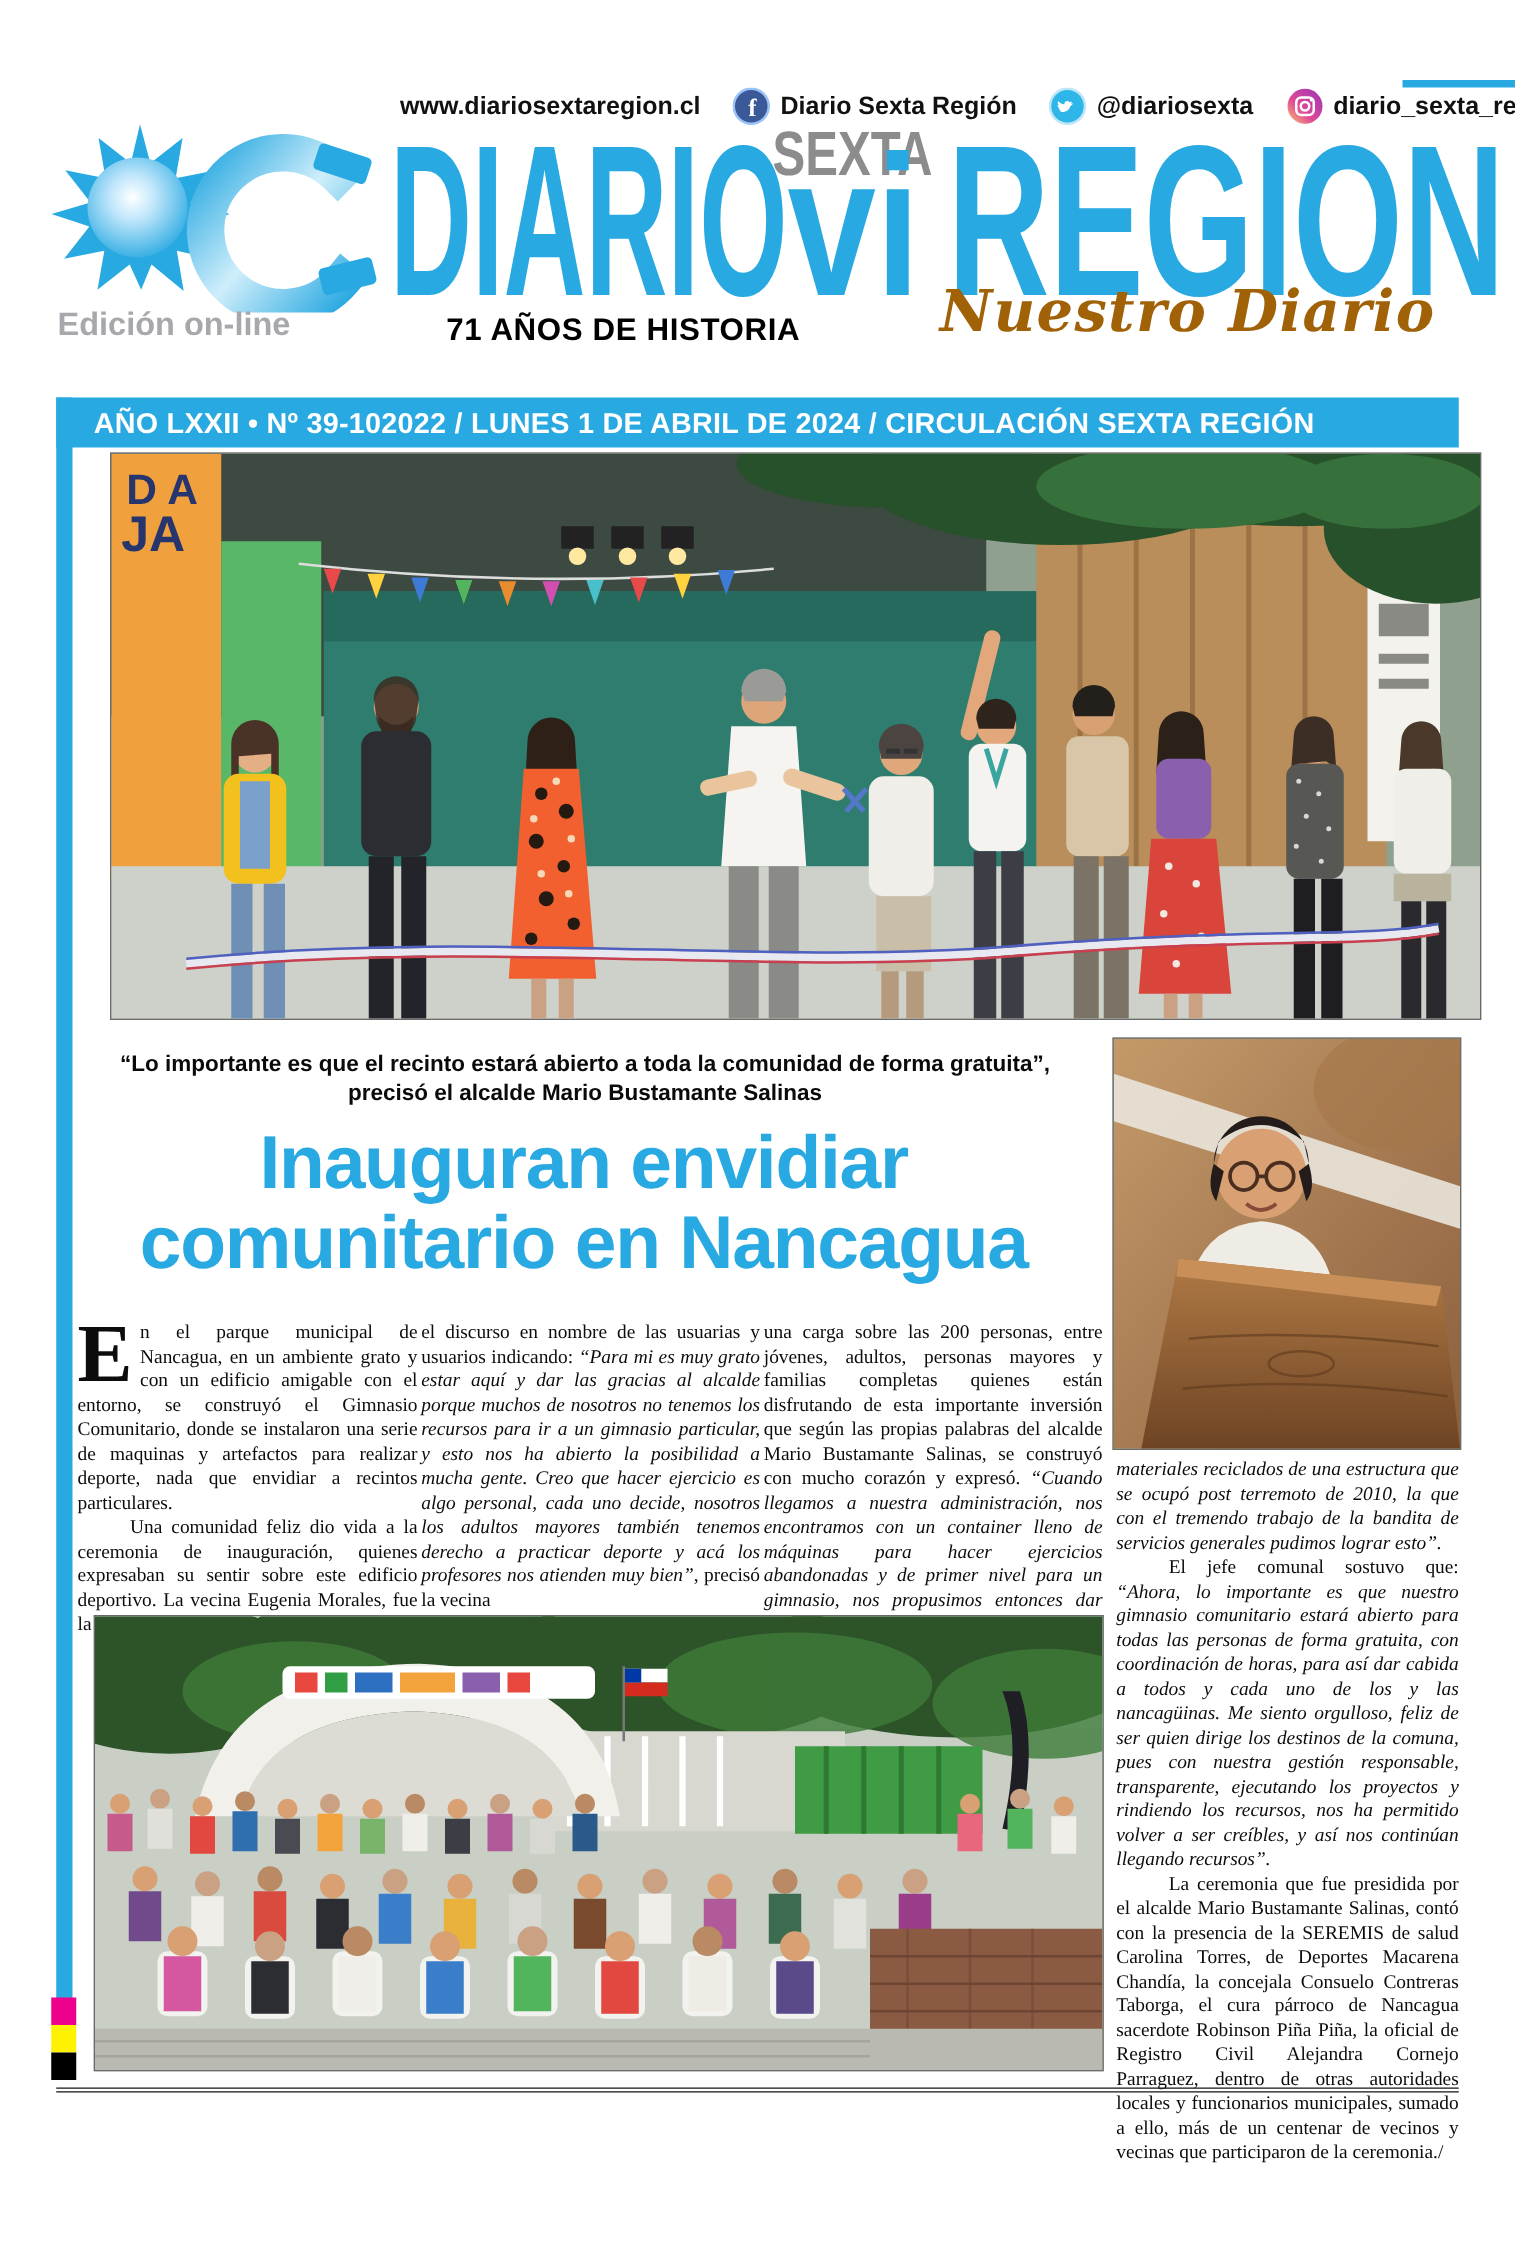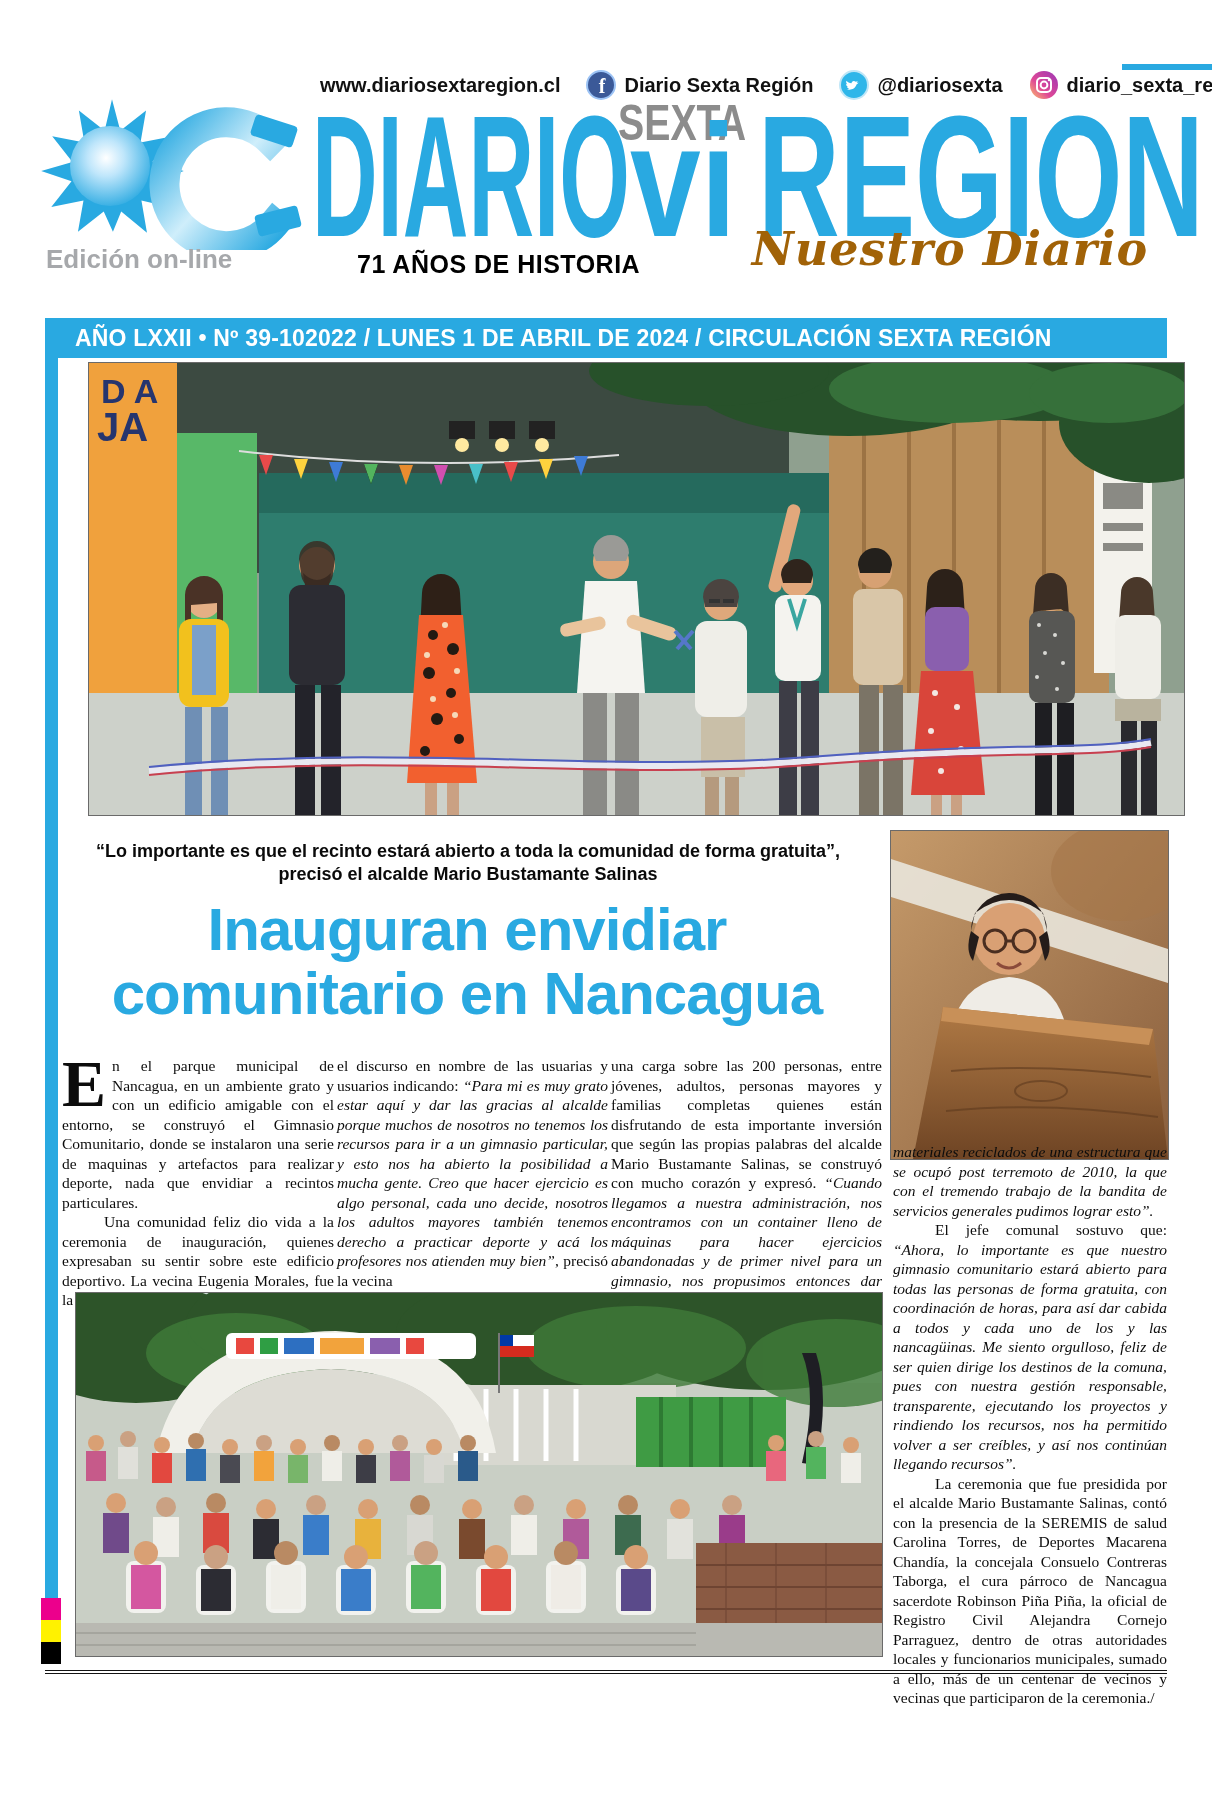--- a/index.html
+++ b/index.html
@@ -43,21 +43,21 @@
   .headline{position:absolute;left:50px;top:898px;width:834px;text-align:center;
             font-size:60px;line-height:1.07;font-weight:800;color:#29A9E1;letter-spacing:-1px;}
   .col{position:absolute;font-family:"Liberation Serif",serif;font-size:15.5px;line-height:19.5px;
        color:#0c0c0c;text-align:justify;}
   .col p{margin:0;}
   .col p.ind{text-indent:42px;}
   .col em{font-style:italic;}
   #col-0{left:62px;top:1056px;width:272px;height:234px;}
   #col-1{left:337px;top:1056px;width:271px;height:234px;}
   #col-2{left:611px;top:1056px;width:271px;height:234px;}
-  #col-3{left:893px;top:1142px;width:274px;height:548px;}
+  #col-3{left:893px;top:1166px;width:274px;height:548px;}
   .dropcap{float:left;font-size:66px;line-height:52px;padding:2px 6px 0 0;font-weight:bold;
            font-family:"Liberation Serif",serif;}
 
   .bottom-rule{position:absolute;left:45px;top:1670px;width:1122px;height:0;
                border-top:4px double #141414;}
 </style>
 </head>
 <body>
 
 <div id="page">

